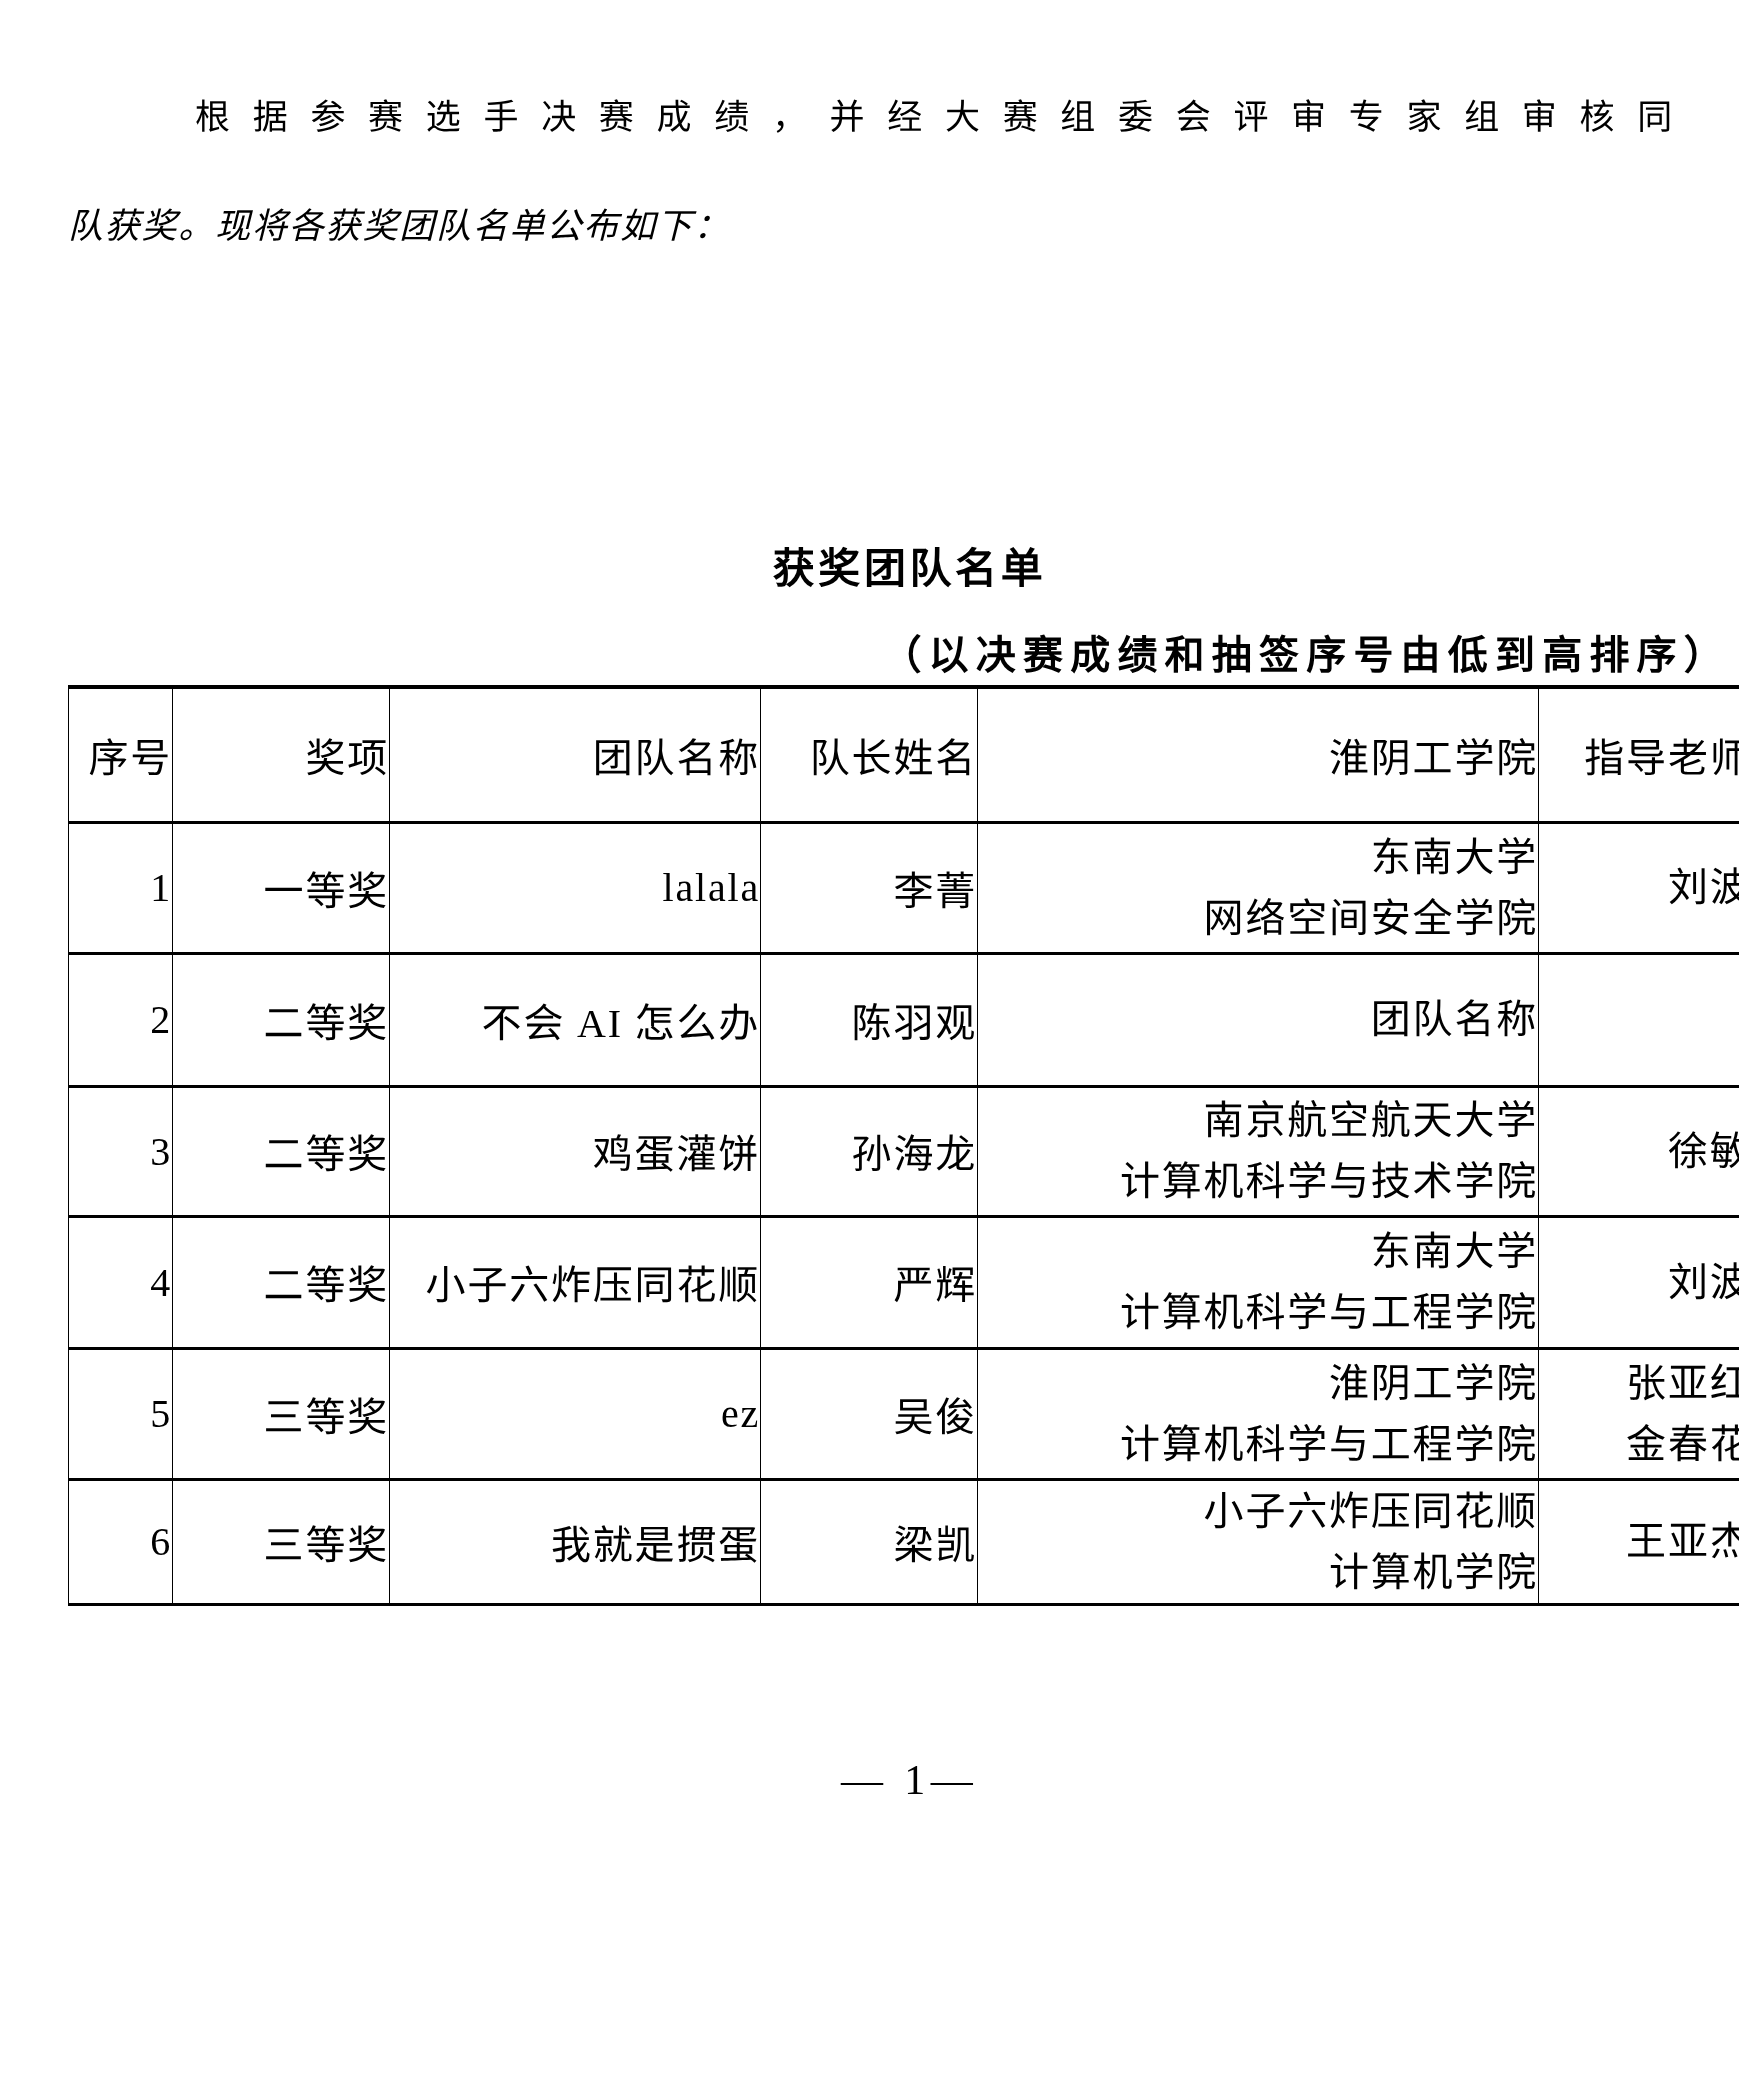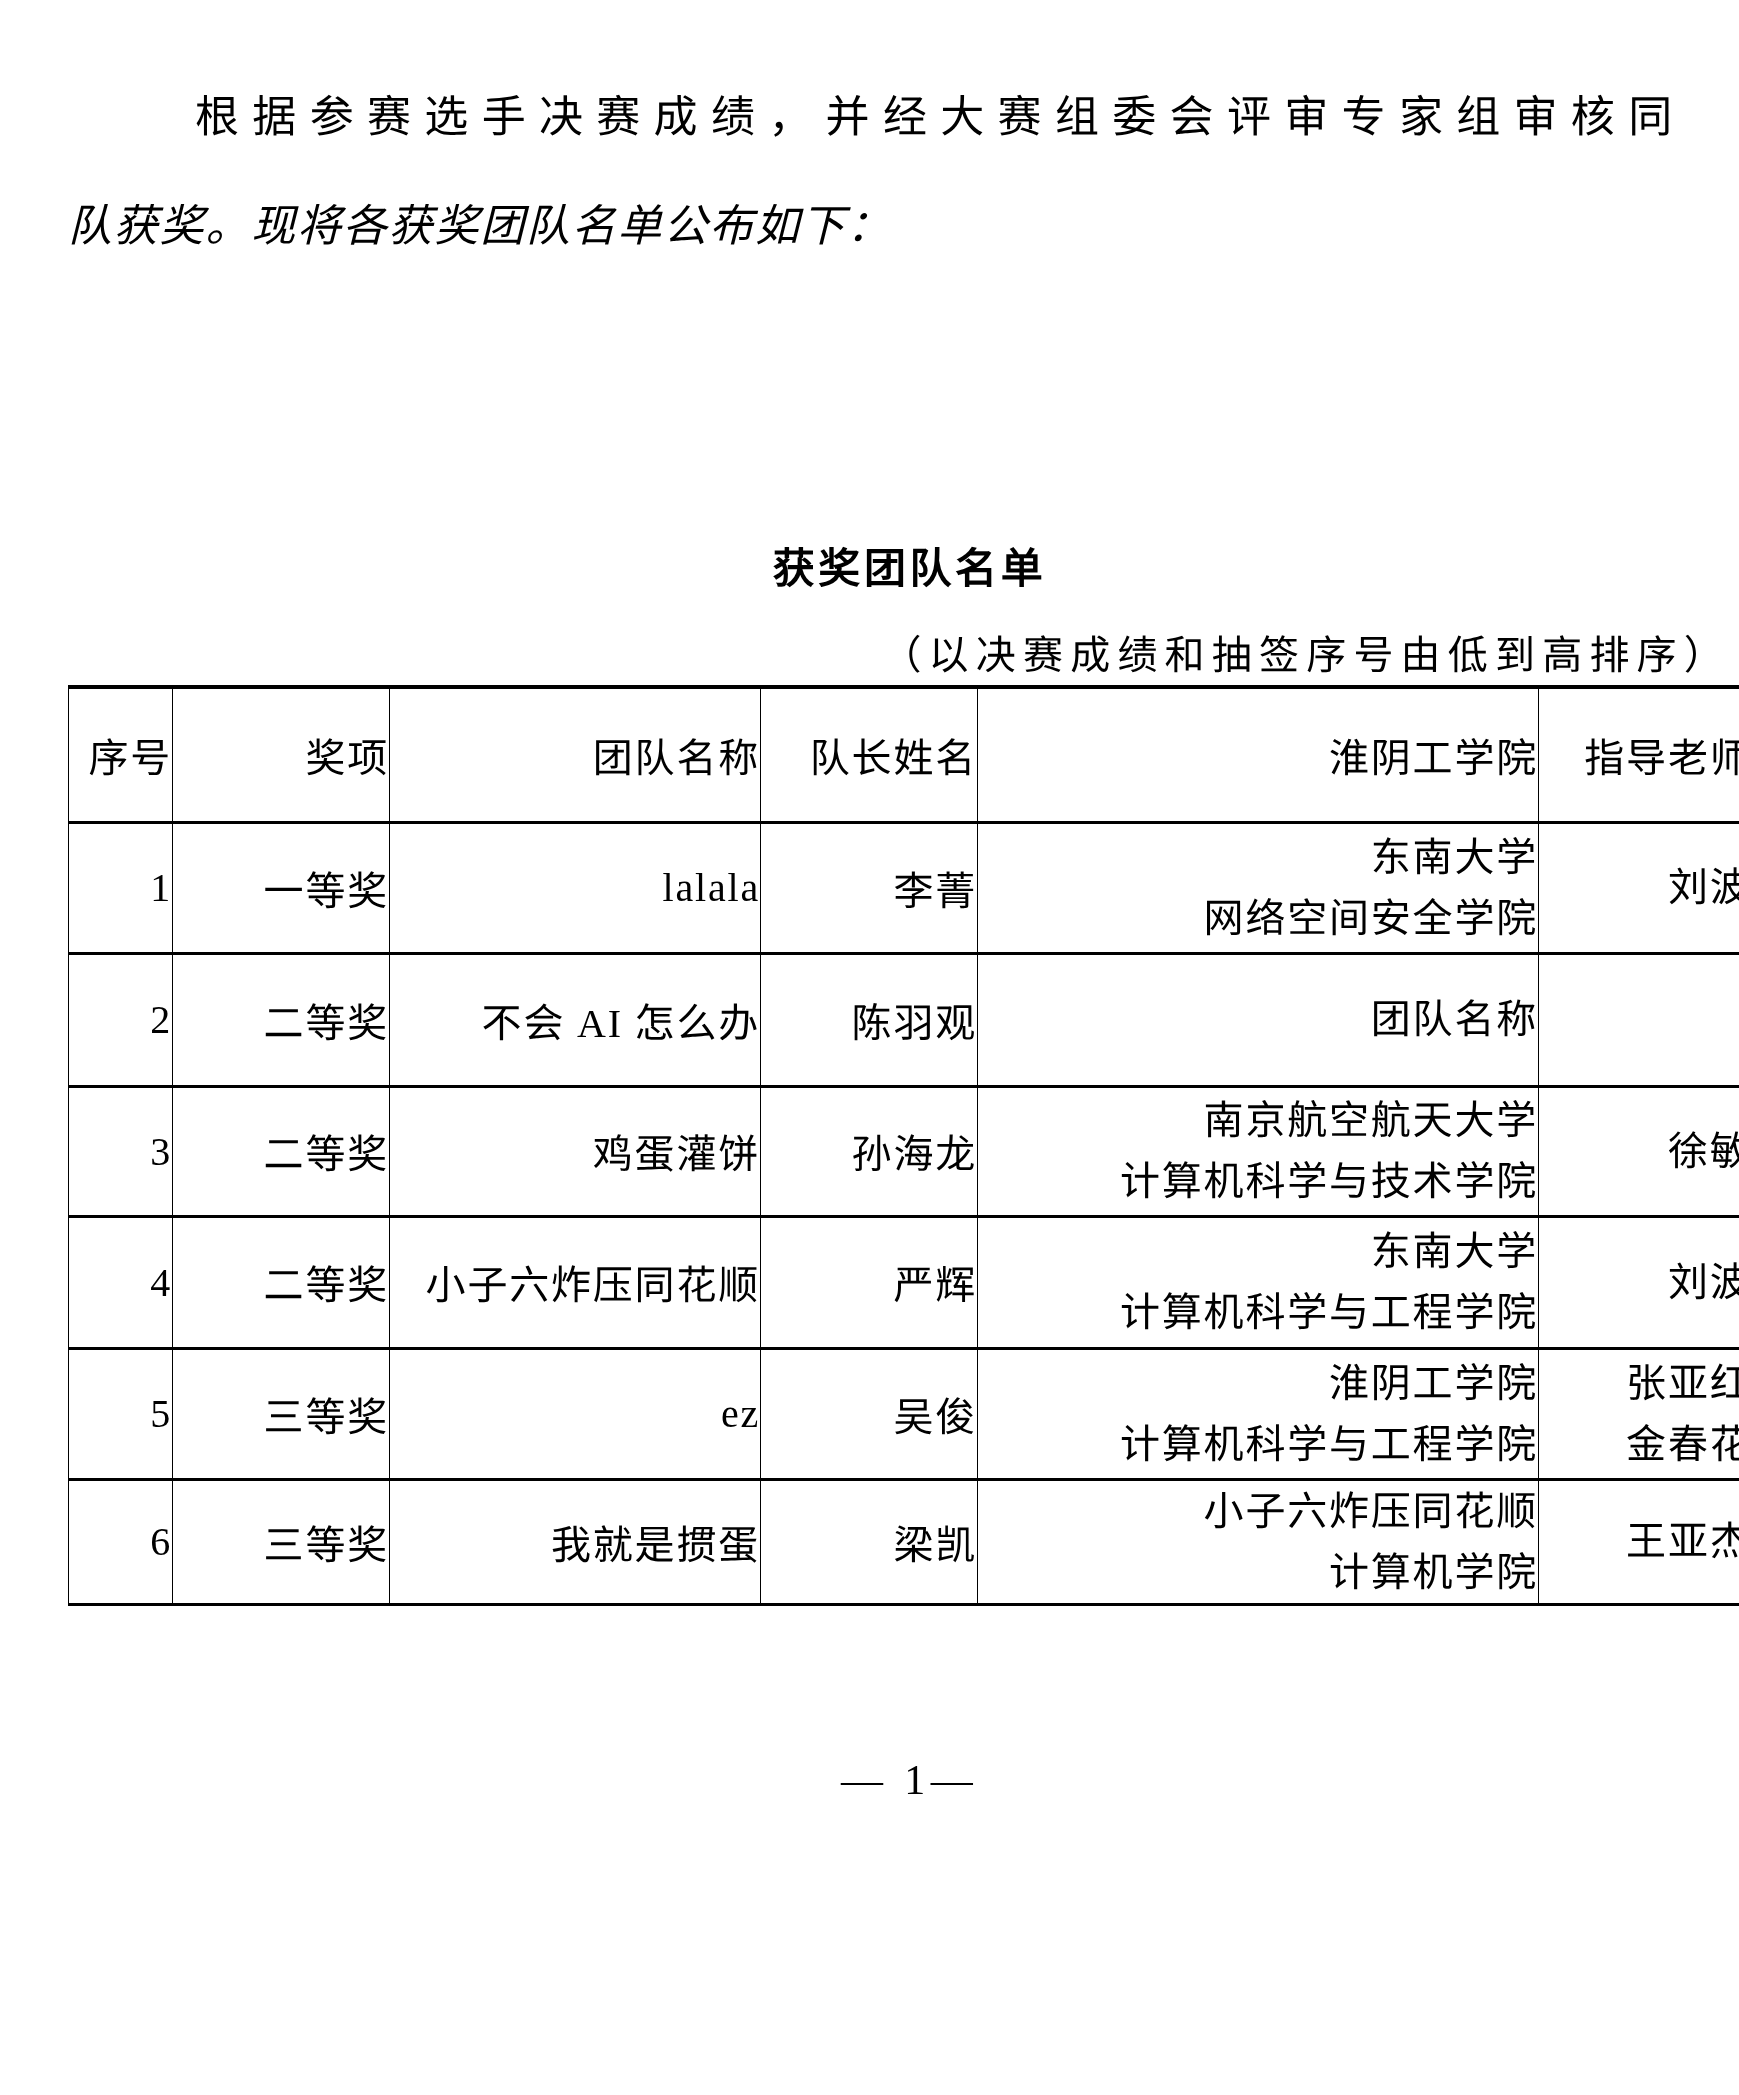--- a/index.html
+++ b/index.html
@@ -13,21 +13,21 @@
     position: relative;
     background: #ffffff;
     color: #000000;
     font-family: "Liberation Serif", "DejaVu Serif", serif;
   }
   .paragraph {
     position: absolute;
     left: 68px;
     top: 63px;
     width: 1606px;
-    font-size: 44px;
+    font-size: 35px;
     line-height: 109px;
     letter-spacing: 1.8px;
     text-align: justify;
   }
   .para-line { text-align-last: justify; }
   .para-line.indent { text-indent: 127px; }
   .para-line.last { text-align-last: left; font-style: italic; }
 
   .table-title {
     position: absolute;
@@ -43,20 +43,21 @@
   }
   .table-note {
     position: absolute;
     left: 68px;
     top: 633px;
     width: 1663px;
     text-align: right;
     font-size: 40px;
     letter-spacing: 7.2px;
     line-height: 45px;
+    font-weight: bold;
   }
   table.awards {
     position: absolute;
     left: 68px;
     top: 685px;
     width: 1683px;
     border-collapse: collapse;
     table-layout: fixed;
   }
   table.awards th, table.awards td {

